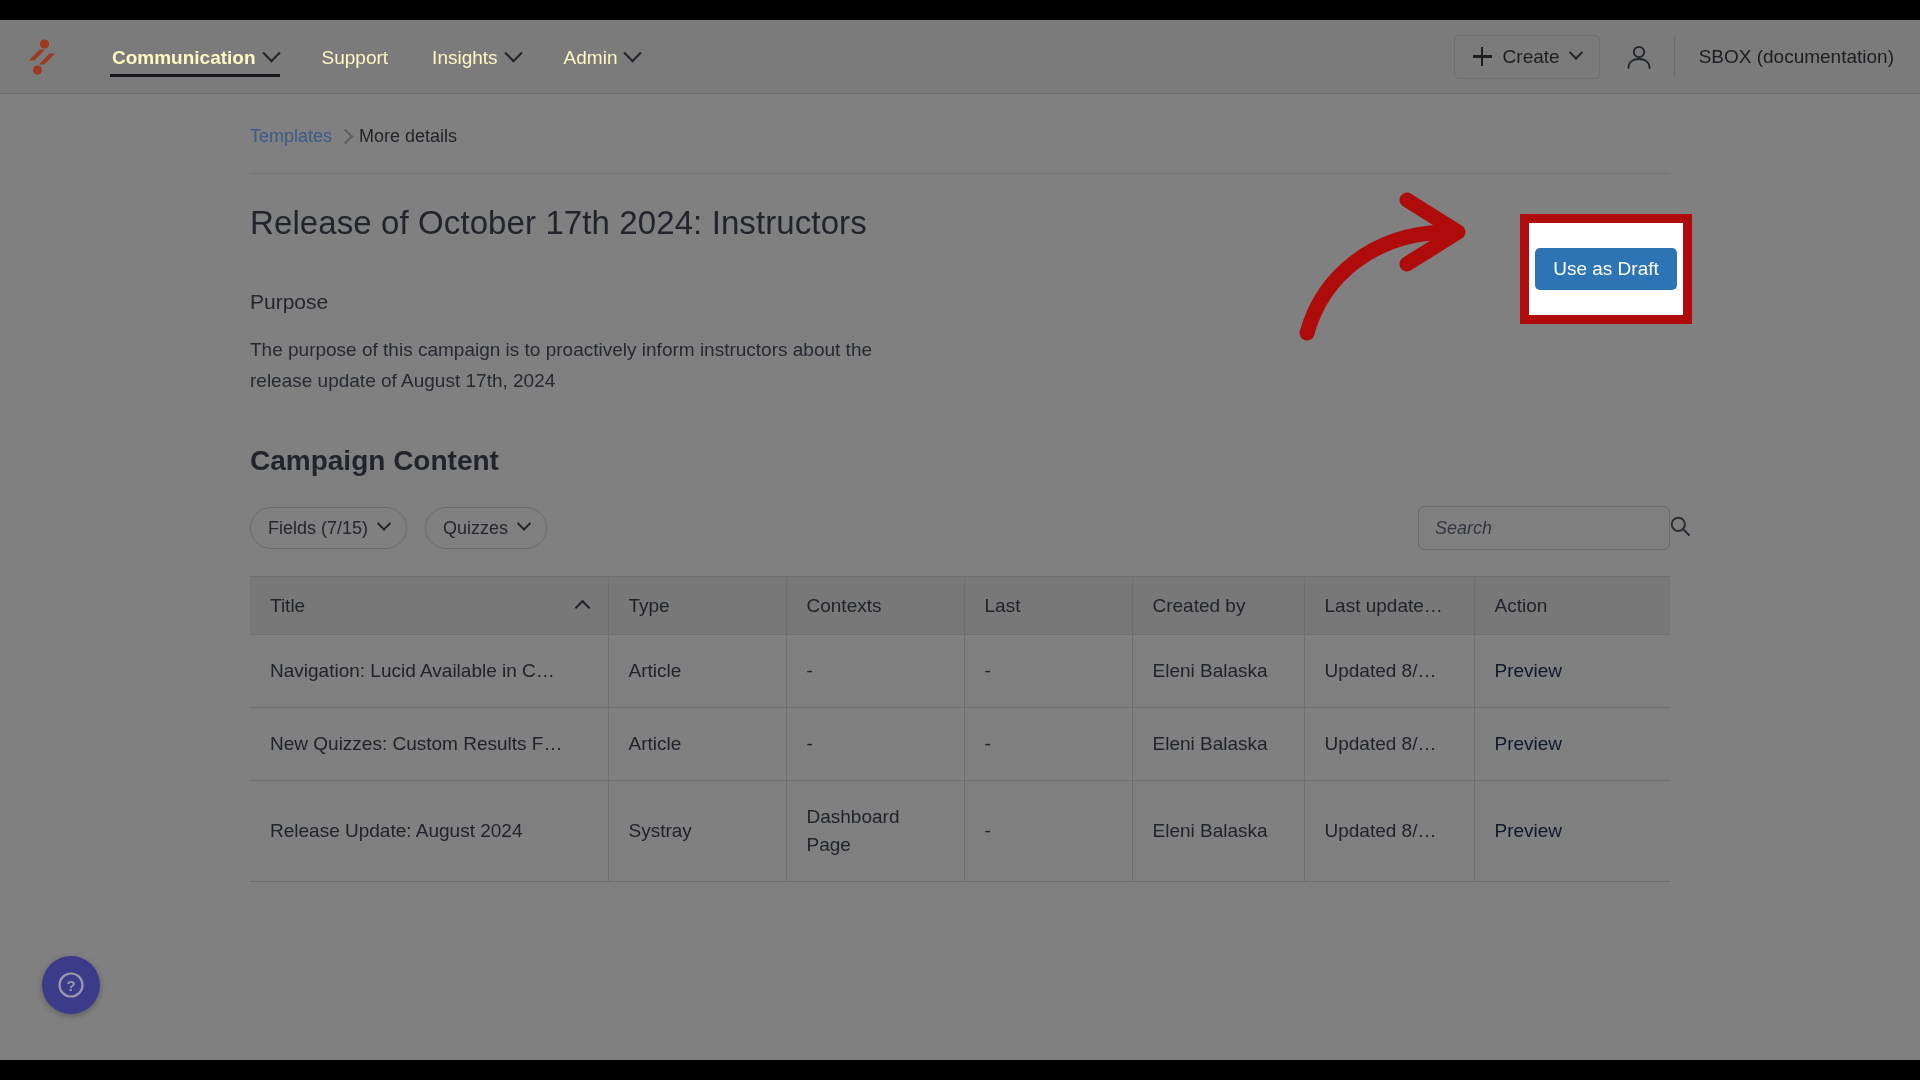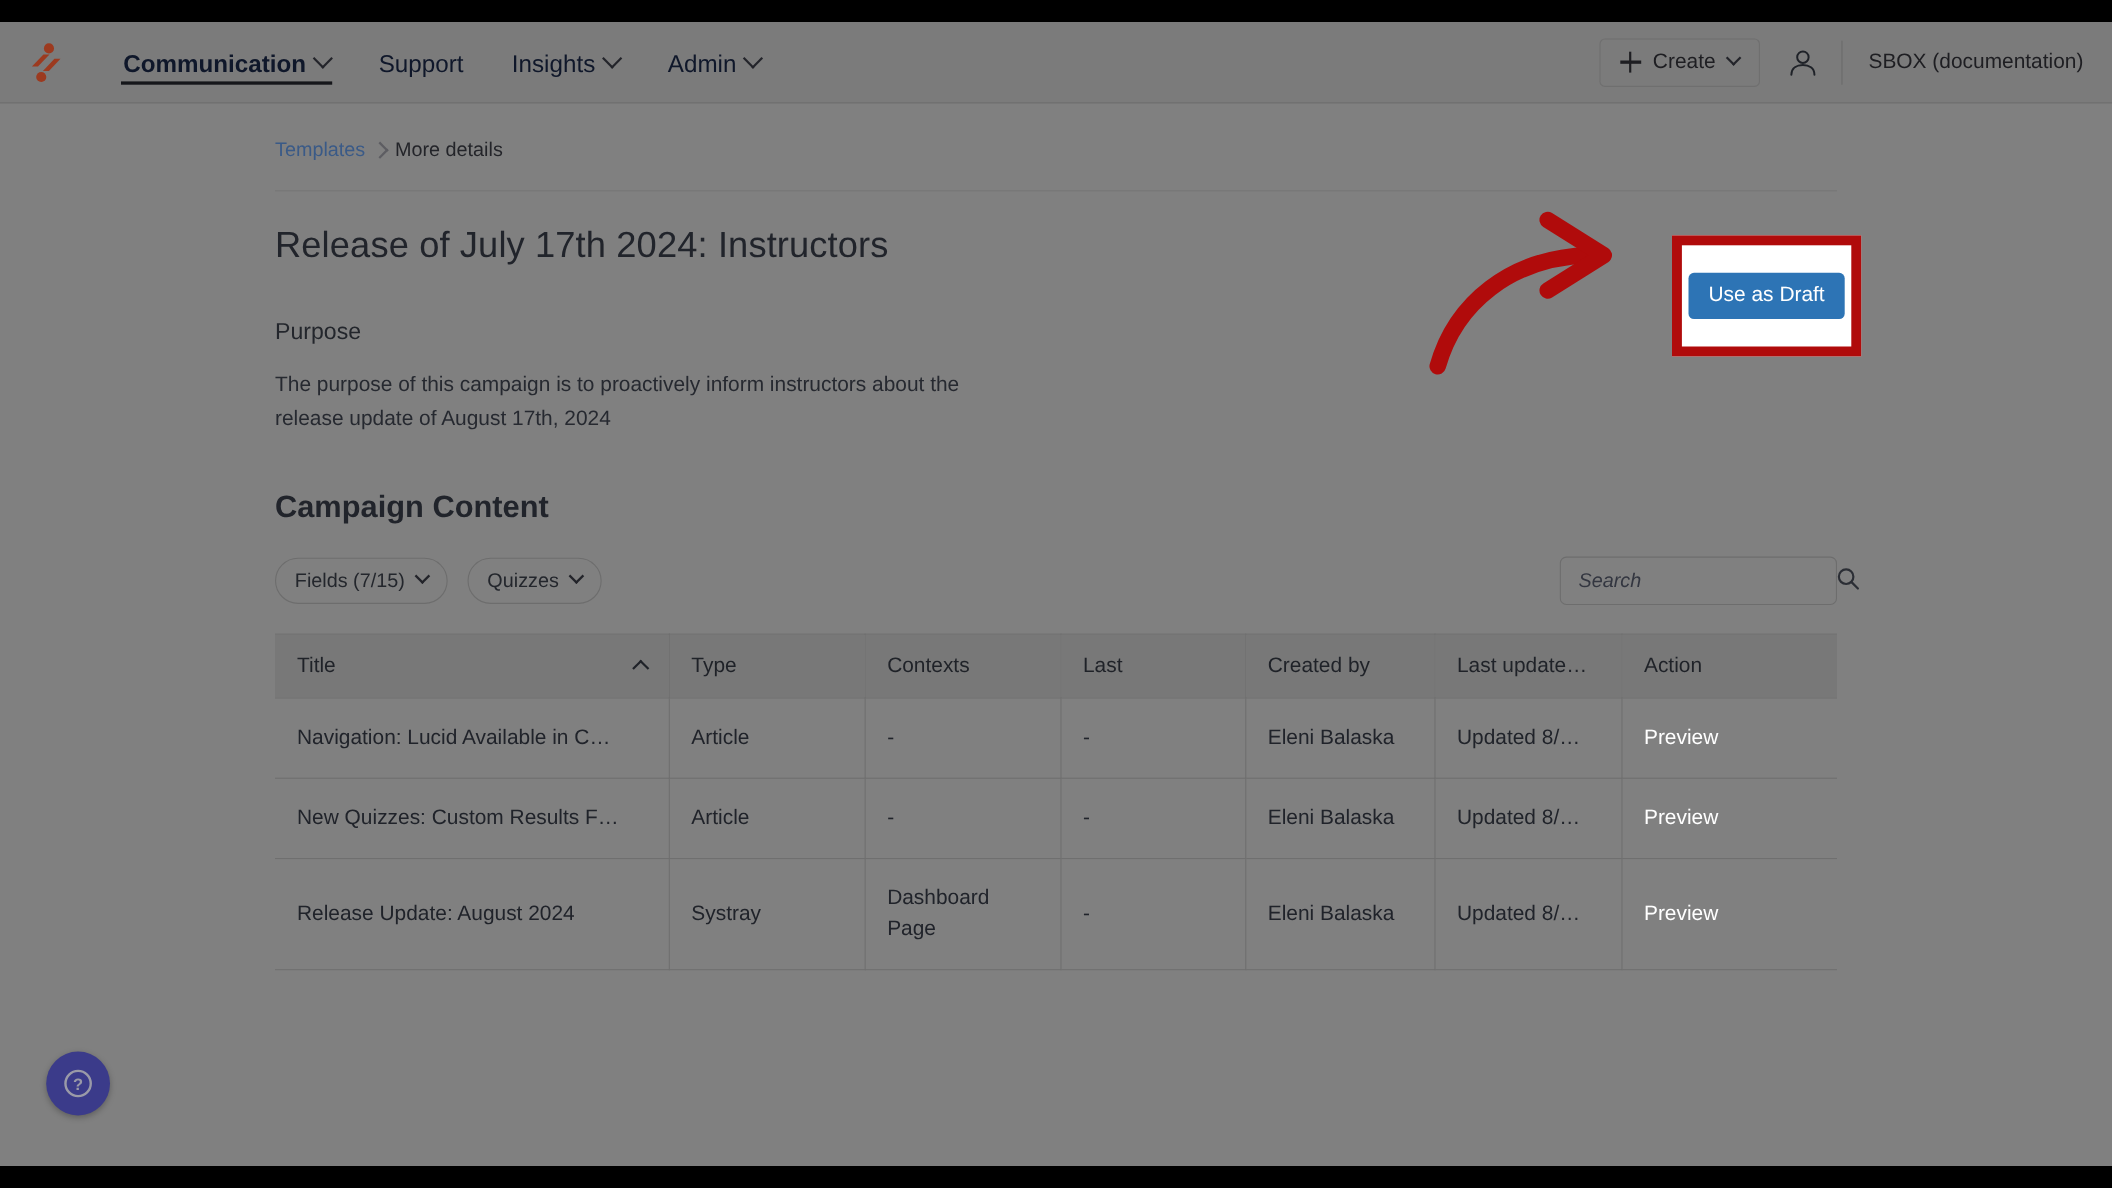--- a/index.html
+++ b/index.html
@@ -56,22 +56,22 @@
     gap: 44px;
     height: 74px;
   }
 
   .nav-item {
     position: relative;
     display: flex;
     align-items: center;
     gap: 9px;
     height: 80px;
-    font-size: 22px;
-    color: #0f172a;
+    font-size: 19px;
+    color: #fef9c3;
     cursor: pointer;
     padding-top: 2px;
   }
   .nav-item.active { font-weight: bold; }
   .nav-item.active::after {
     content: "";
     position: absolute;
     left: -2px; right: -2px;
     bottom: 20px;
     height: 3px;
@@ -305,21 +305,21 @@
     line-height: 28px;
     padding-top: 22px;
     padding-bottom: 22px;
   }
   .ellip {
     display: block;
     white-space: nowrap;
     overflow: hidden;
     text-overflow: ellipsis;
   }
-  .link-preview { color: #ffffff; cursor: pointer; }
+  .link-preview { color: #0f172a; cursor: pointer; }
 
   
   .c-title   { width: 358px; margin-top: 20px; }
   .c-type    { width: 178px; }
   .c-ctx     { width: 178px; }
   .c-tags    { width: 168px; }
   .c-created { width: 172px; }
   .c-upd     { width: 170px; }
   .c-action  { width: 196px; }
 
@@ -433,21 +433,21 @@
 
       <div class="breadcrumb">
         <span class="bc-link">Templates</span>
         <span class="bc-sep"></span>
         <span class="bc-current">More details</span>
       </div>
 
       <hr class="hr-rule">
 
       <div class="title-row">
-        <h1 class="page-title">Release of July 17th 2024: Instructors</h1>
+        <h1 class="page-title">Release of October 17th 2024: Instructors</h1>
       </div>
 
       <div class="section-label">Purpose</div>
       <div class="purpose-text">The purpose of this campaign is to proactively inform instructors about the release update of August 17th, 2024</div>
 
       <h2 class="content-heading">Campaign Content</h2>
 
       <div class="toolbar">
         <button class="pill">
           <span>Fields (7/15)</span>

